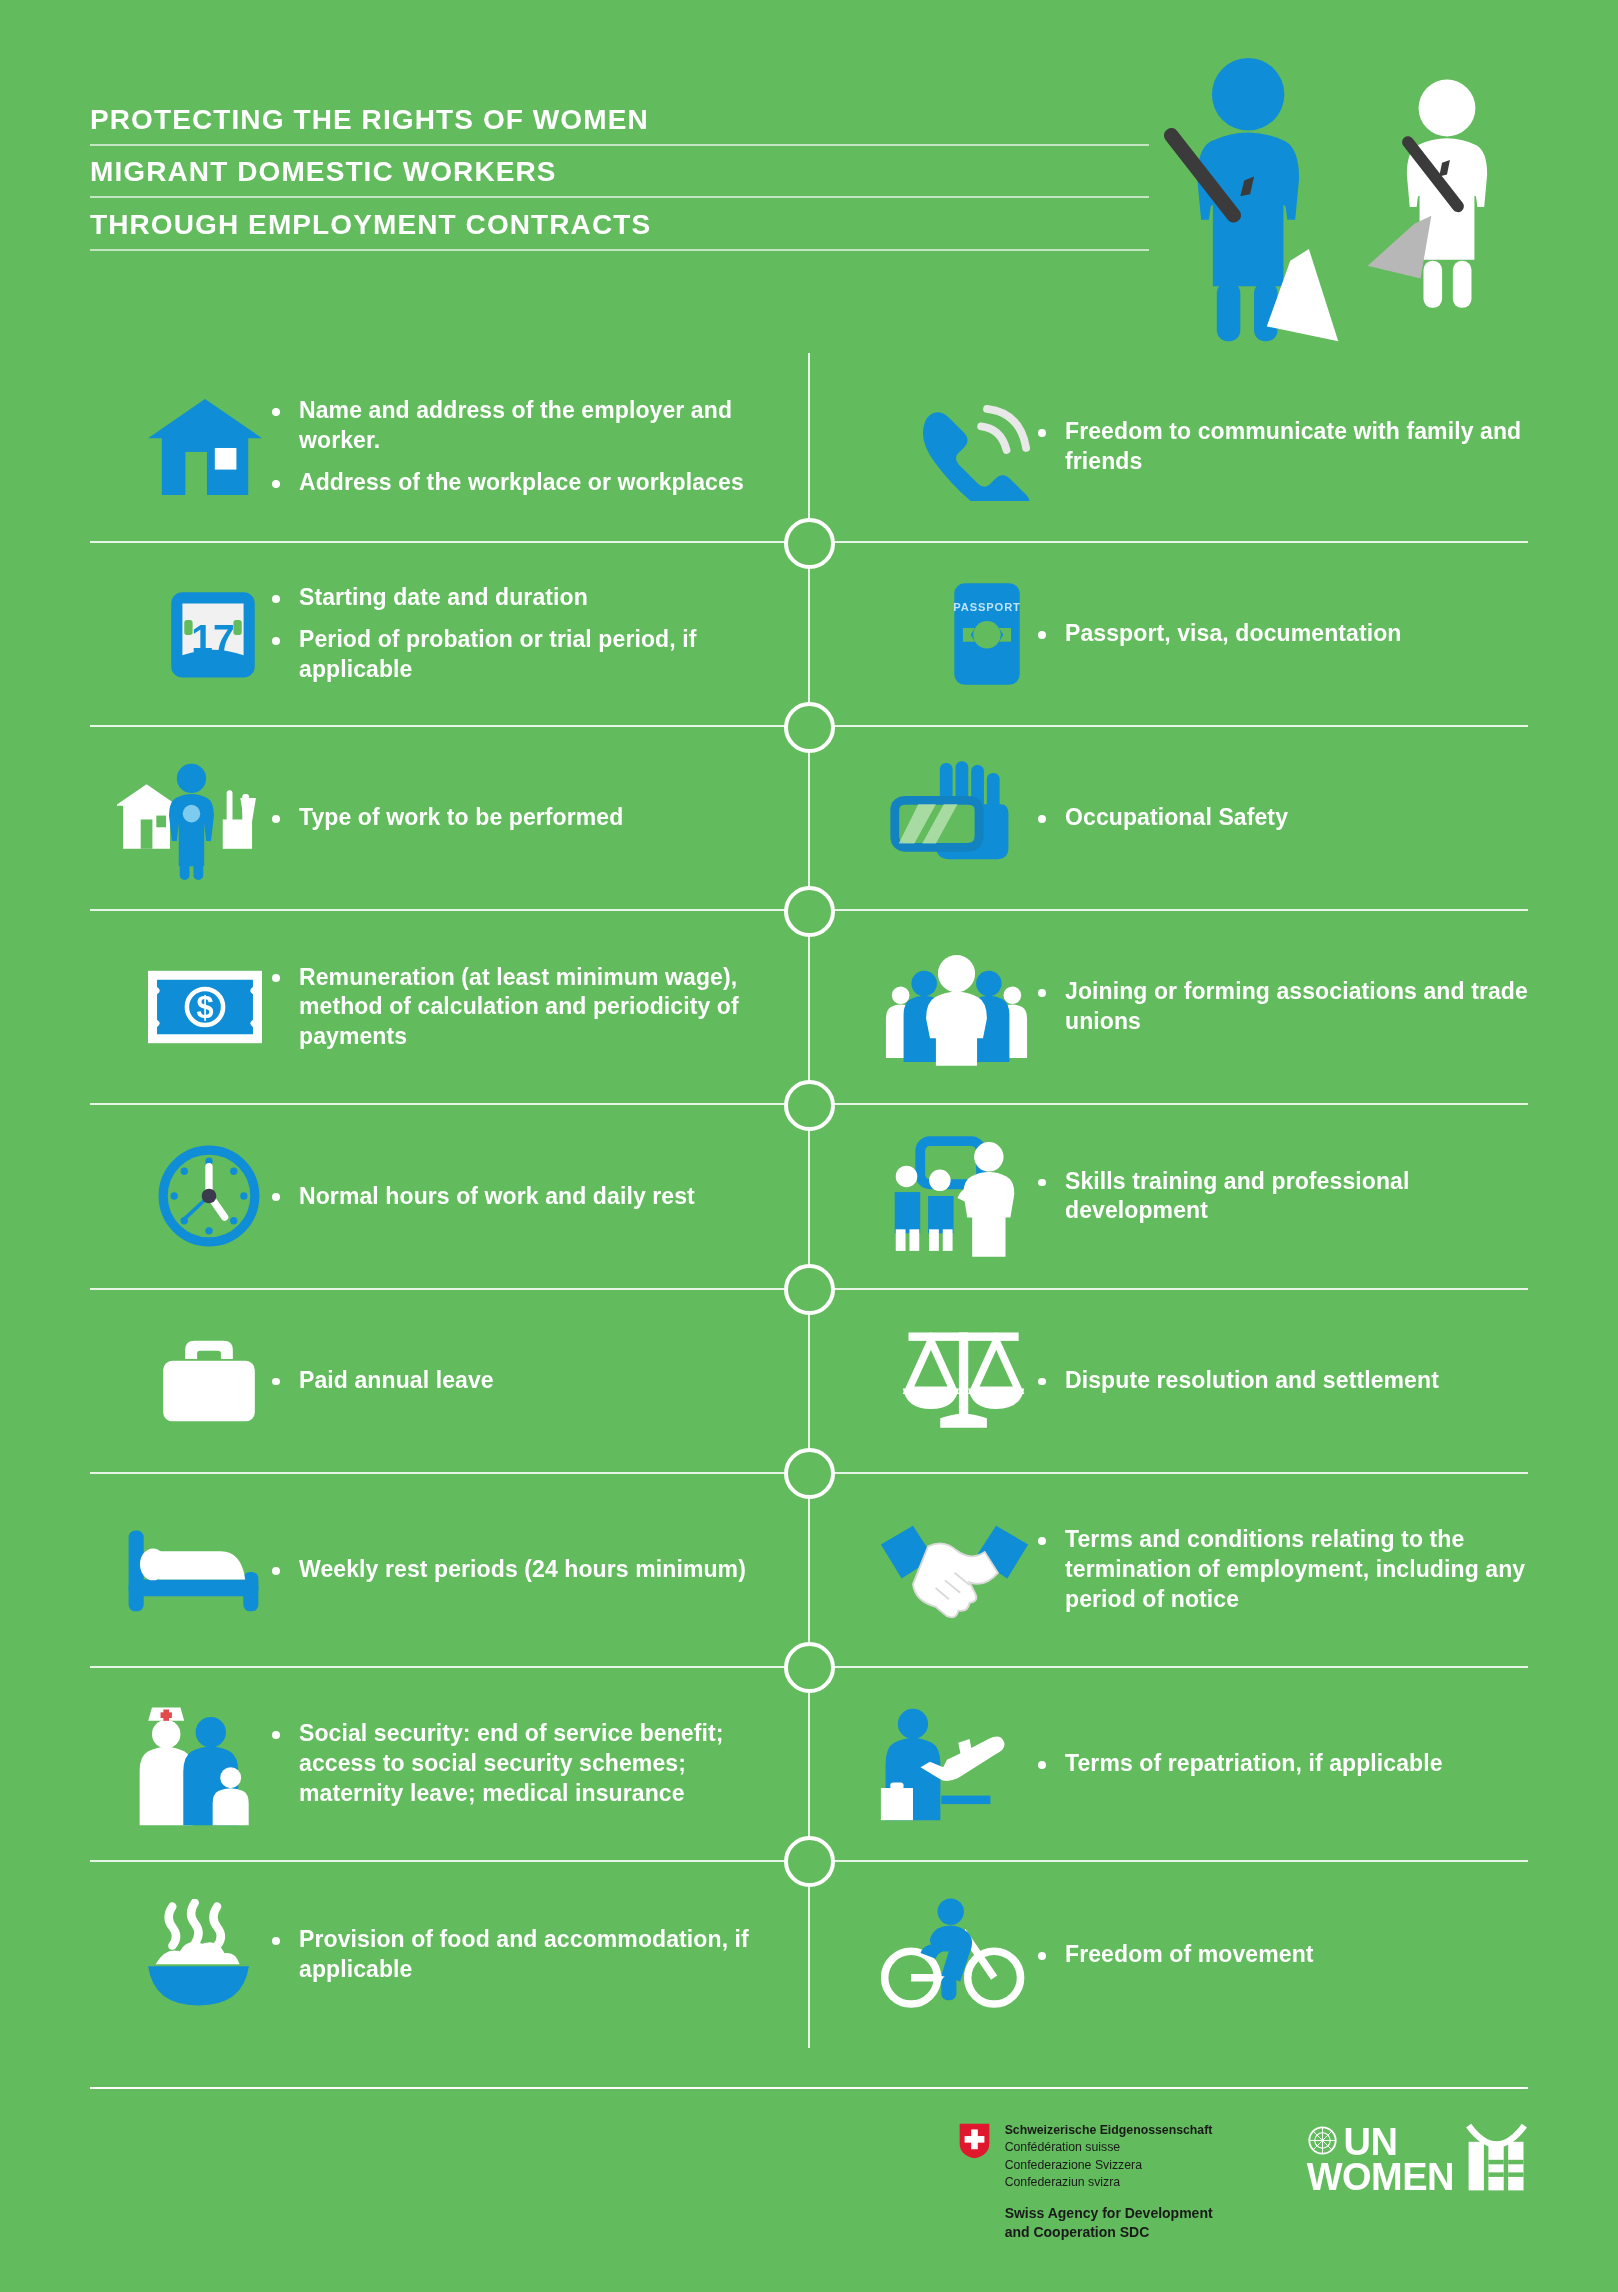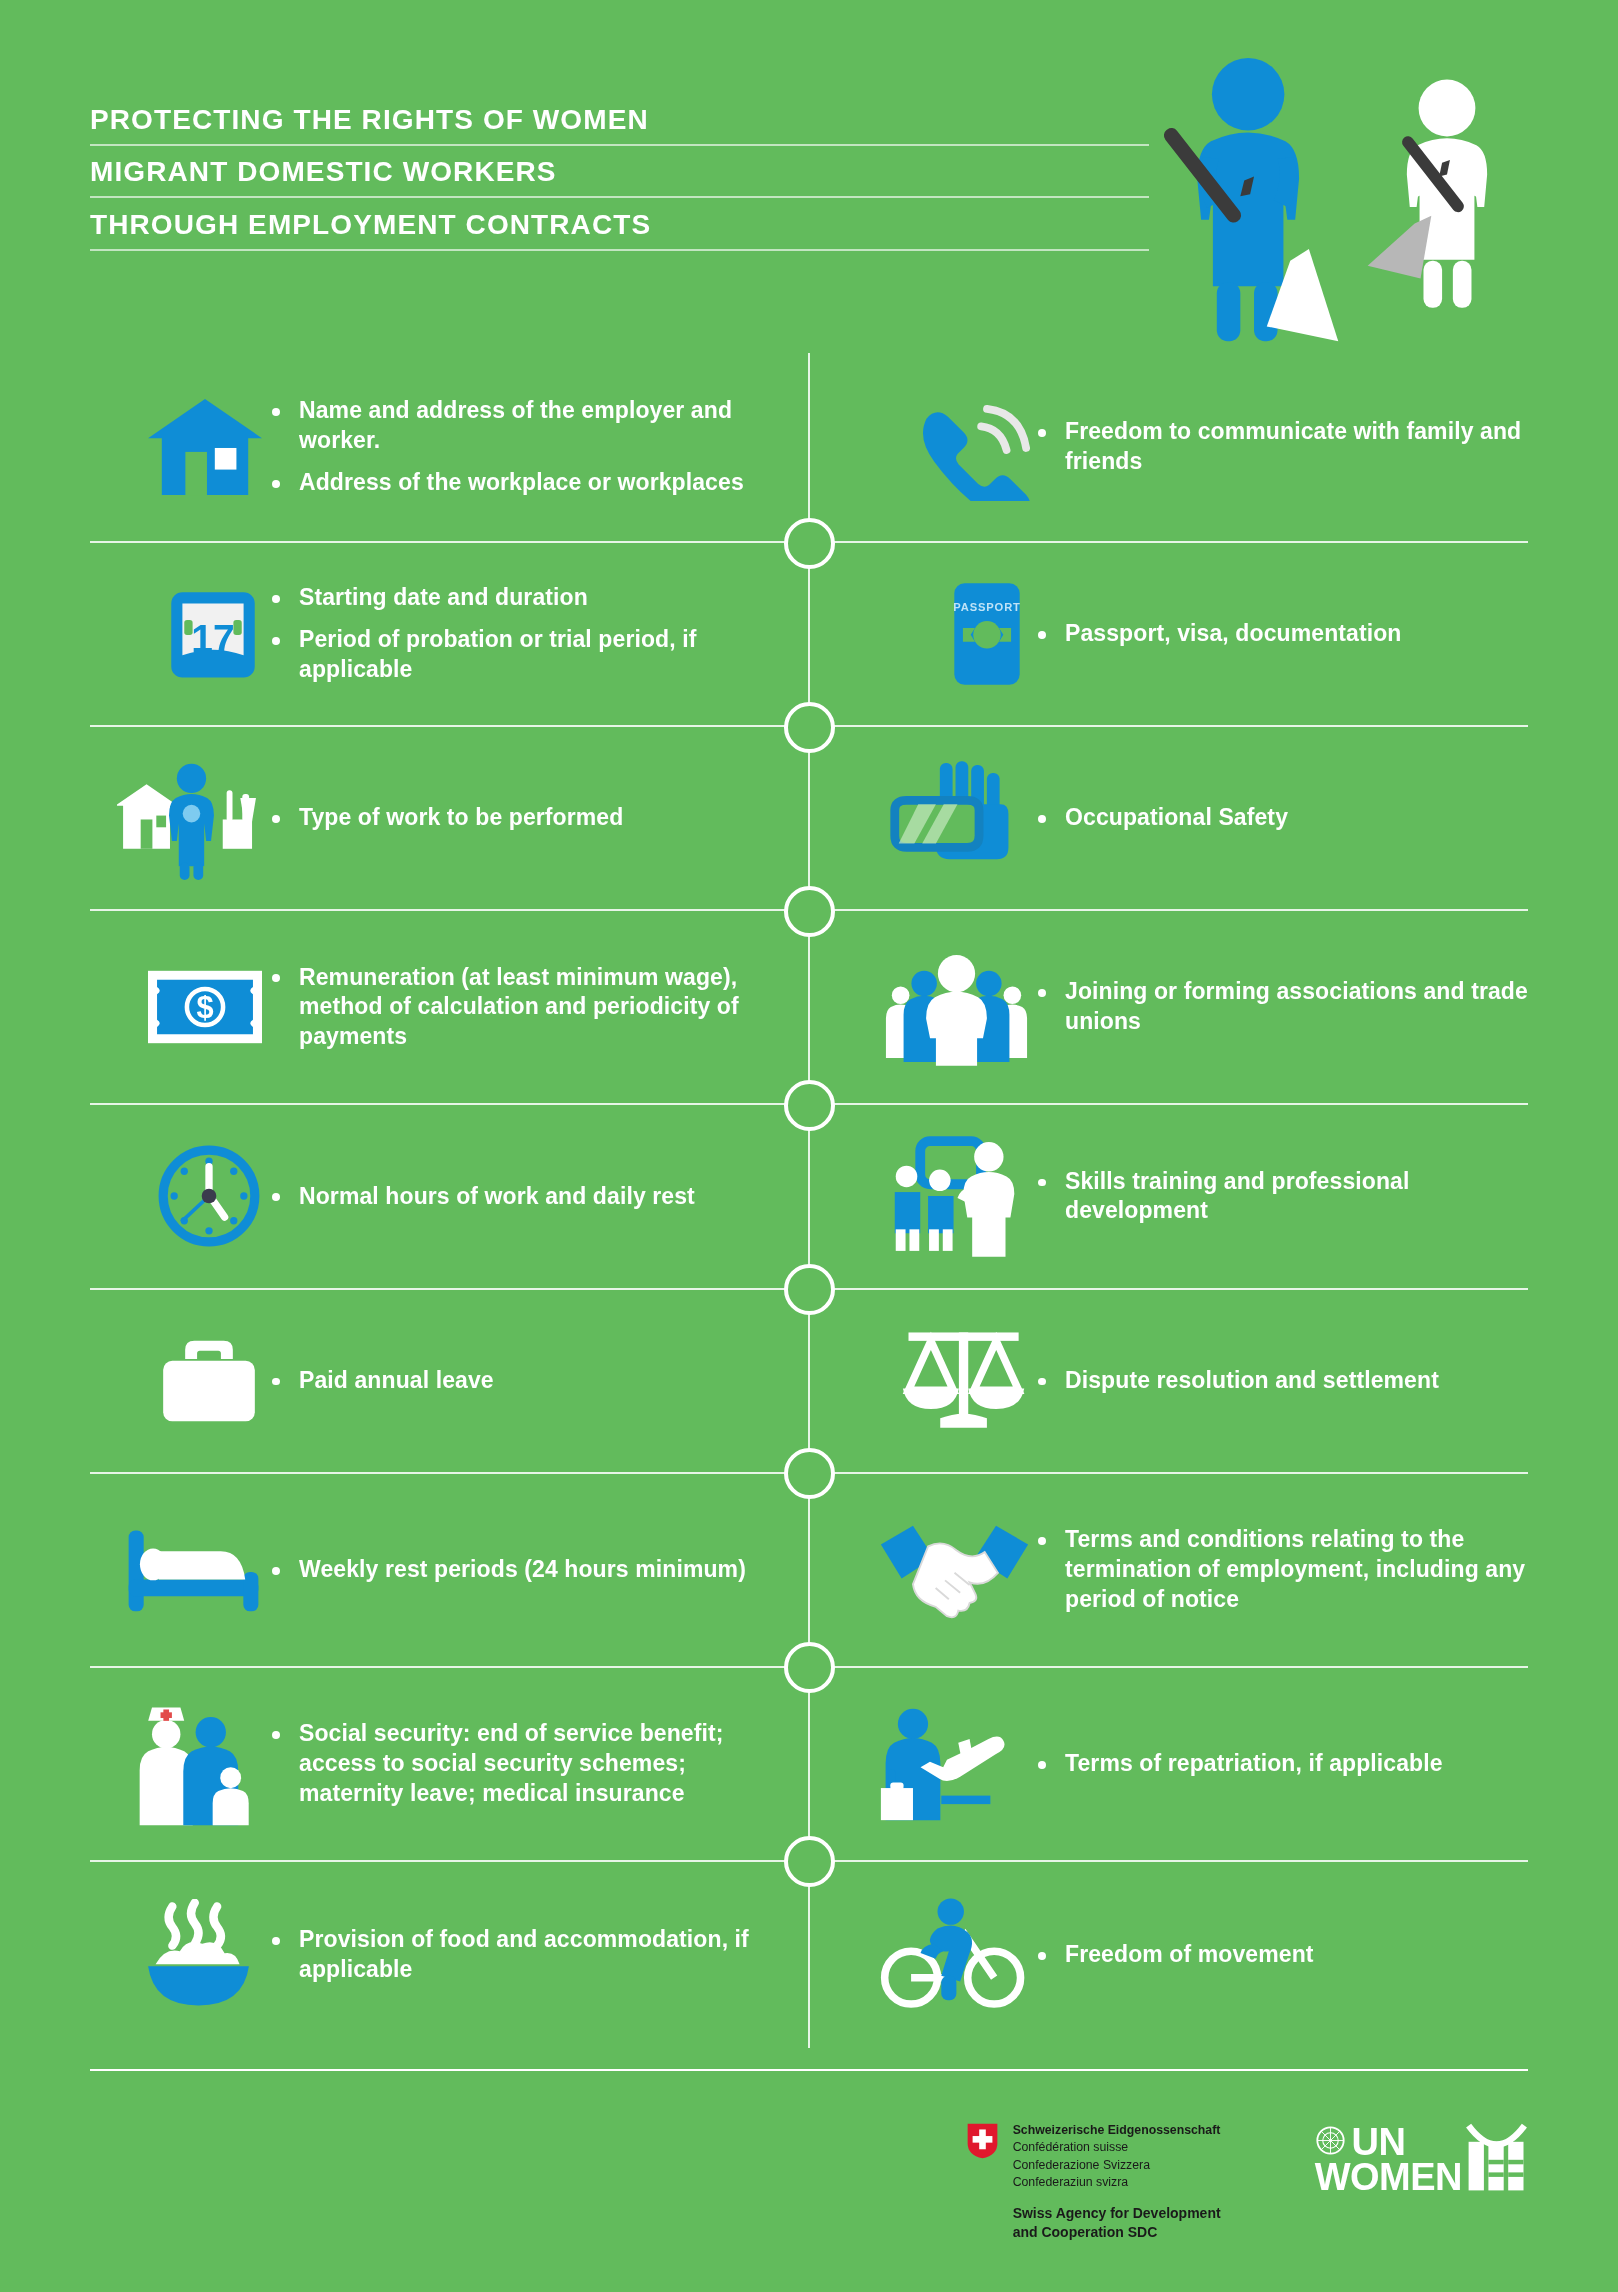--- a/index.html
+++ b/index.html
@@ -89,21 +89,21 @@
   .r-h1 .cell { min-height:188px; }
   .r-h2 .cell { min-height:173px; }
   .r-h3 .cell { min-height:182px; }
   .r-h4 .cell { min-height:192px; }
   .r-h5 .cell { min-height:186px; }
 
   
   .footer {
     position:absolute; left:90px; right:90px; bottom:51px;
     border-top:2.9px solid #ffffff;
-    padding-top:51px;
+    padding-top:33px;
     display:flex; align-items:flex-start; justify-content:flex-end;
     gap:94px;
   }
   .swiss { display:flex; align-items:flex-start; gap:13.7px; }
   .swiss-txt { color:#1a1a1a; font-size:12.3px; line-height:1.42; font-weight:bold; }
   .swiss-txt .reg { font-weight:normal; }
   .swiss-sub { margin-top:12.7px; font-size:14px; line-height:1.35; font-weight:bold; }
   .unw { display:flex; align-items:center; }
   .unw-words { font-size:38px; font-weight:bold; line-height:.92; letter-spacing:-0.5px; }
 </style>
@@ -548,21 +548,21 @@
         <div class="reg">Confederaziun svizra</div>
       </div>
       <div class="swiss-sub swiss-txt">
         <div>Swiss Agency for Development</div>
         <div>and Cooperation SDC</div>
       </div>
     </div>
   </div>
 
   <div class="unw">
-    <div style="display:flex;align-items:center;gap:3px;">
+    <div style="display:flex;align-items:center;gap:11px;">
       <div style="display:flex;flex-direction:column;line-height:.92;">
         <div style="display:flex;align-items:center;gap:5.9px;">
           <span>
             <svg viewBox="0 0 40 40" width="31" height="31">
               <circle cx="20" cy="20" r="17" fill="none" stroke="#ffffff" stroke-width="2.4"></circle>
               <circle cx="20" cy="20" r="10" fill="none" stroke="#ffffff" stroke-width="1.4"></circle>
               <g stroke="#ffffff" stroke-width="1.2" fill="none">
                 <path d="M20 3 v34 M3 20 h34 M8 8 L32 32 M32 8 L8 32"></path>
               </g>
             </svg>

